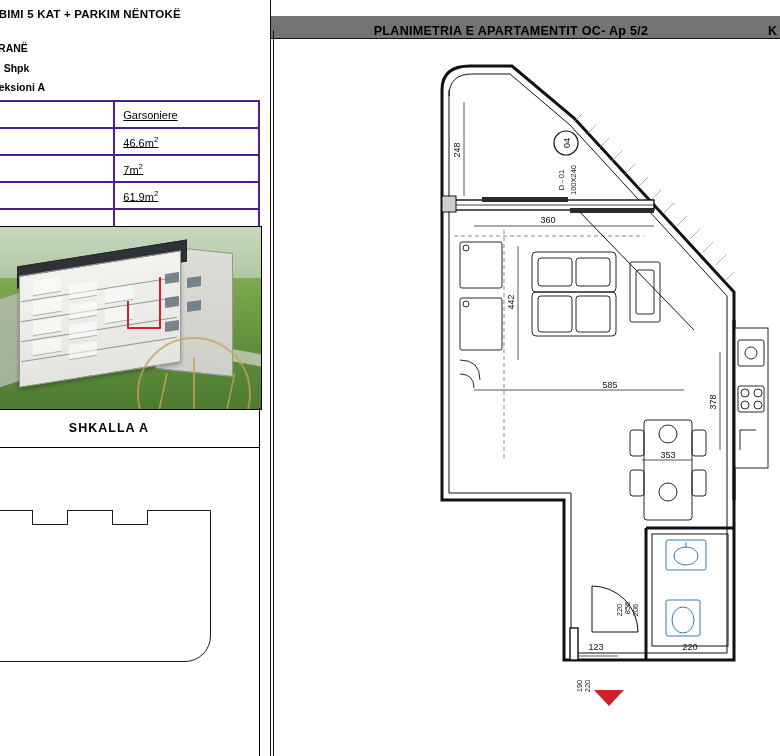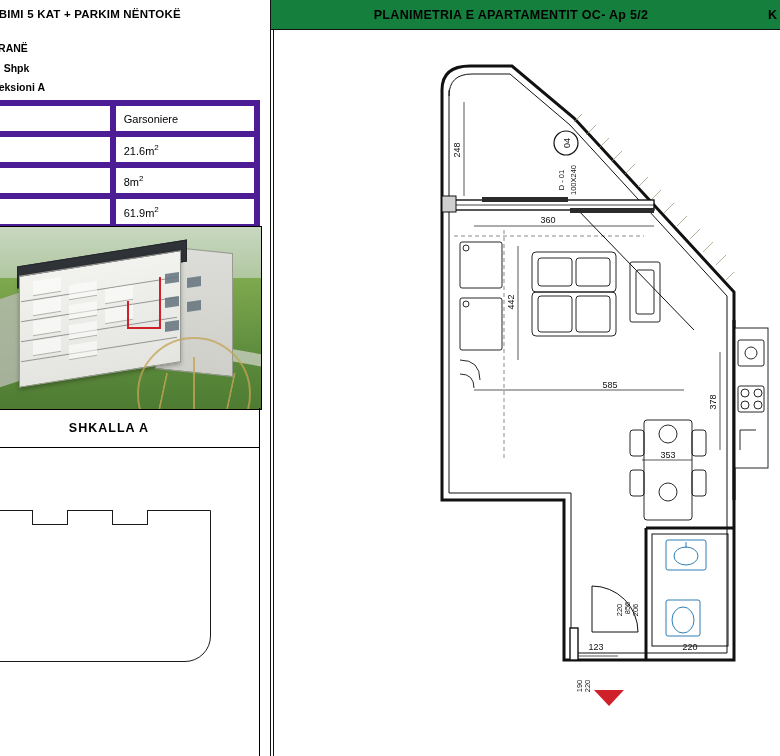--- a/index.html
+++ b/index.html
@@ -53,25 +53,26 @@
 
   
   .info-table {
     position: absolute;
     left: -22px; top: 100px;
     width: 302px;
     border-collapse: collapse;
     font-size: 11px;
   }
   .info-table td {
-    border: 6px solid #4c1d95;
+    border: 2px solid #4c1d95;
     height: 25px;
     padding: 0 8px;
     vertical-align: middle;
     white-space: nowrap;
+    text-decoration: underline;
   }
   .info-table td.col-a { width: 160px; font-weight: bold;}
   .info-table td.col-b { width: 140px; }
   .info-table td.val { font-weight: normal; }
   sup { font-size: 8px; vertical-align: super; }
 
   
   .render-box {
     position: absolute;
     left: -22px; top: 226px;
@@ -235,23 +236,23 @@
 
   
   .right-panel {
     position: absolute;
     left: 270px; top: 0;
     width: 510px; height: 756px;
     border-left: 1.5px solid #111;
   }
   .banner {
     position: absolute;
-    left: 0; top: 0;
-    width: 510px; height: 30px;
-    background: #15803d;
+    left: 0; top: 16px;
+    width: 510px; height: 23px;
+    background: #737373;
     border-bottom: 1.5px solid #111;
     box-sizing: border-box;
   }
   .banner-title {
     position: absolute;
     left: 0; top: 0;
     width: 480px; height: 30px;
     line-height: 30px;
     text-align: center;
     font-size: 12.5px;
@@ -296,25 +297,25 @@
     <div class="lp-sub s3">... Seksioni A</div>
 
     <table class="info-table">
       <tbody>
           <tr>
         <td class="col-a">/2</td>
         <td class="col-b val">Garsoniere</td>
       </tr>
       <tr>
         <td class="col-a"></td>
-        <td class="col-b val"><span>21.6m</span><sup>2</sup></td>
+        <td class="col-b val"><span>46.6m</span><sup>2</sup></td>
       </tr>
       <tr>
         <td class="col-a">ËT</td>
-        <td class="col-b val"><span>8m</span><sup>2</sup></td>
+        <td class="col-b val"><span>7m</span><sup>2</sup></td>
       </tr>
       <tr>
         <td class="col-a"></td>
         <td class="col-b val"><span>61.9m</span><sup>2</sup></td>
       </tr>
       <tr>
         <td class="col-a"></td>
         <td class="col-b val"></td>
       </tr>
     </tbody>

